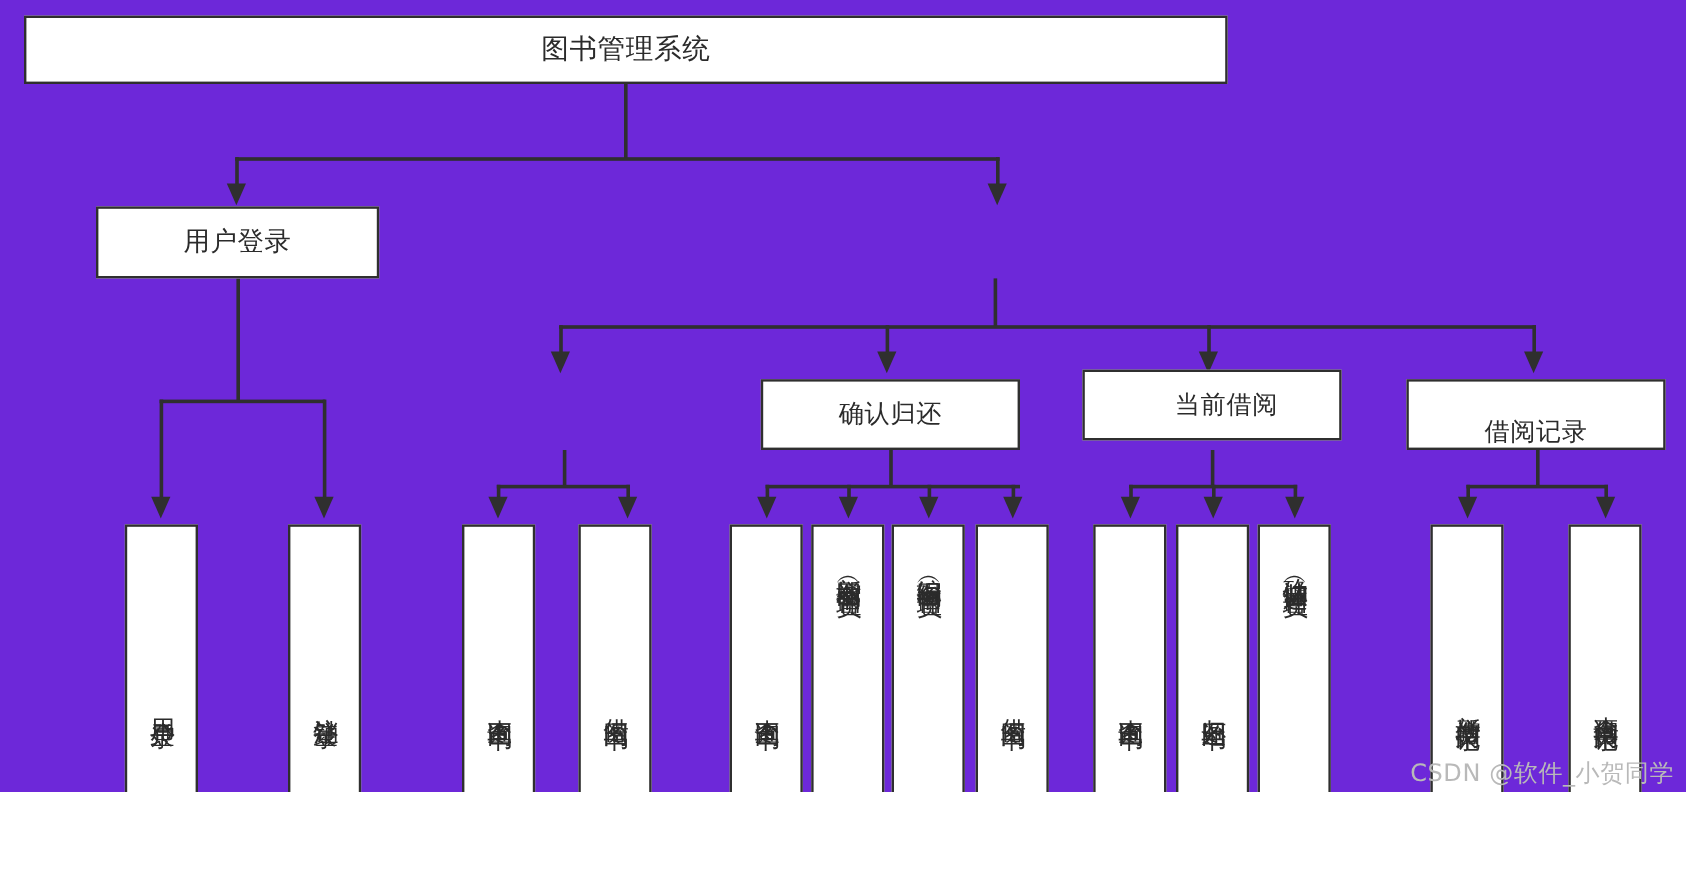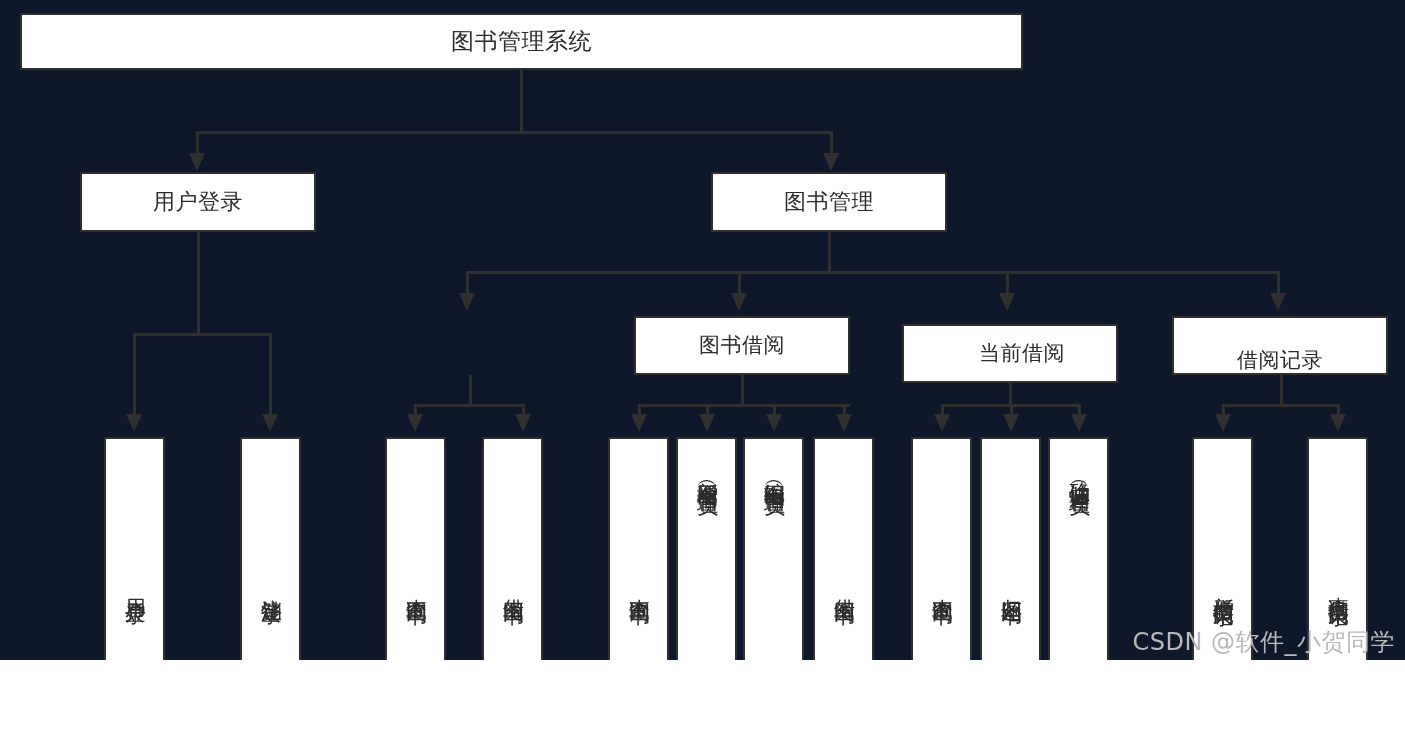--- a/index.html
+++ b/index.html
@@ -7,21 +7,21 @@
     padding: 0;
     background: #ffffff;
   }
   body {
     font-family: "DejaVu Sans", "Liberation Sans", sans-serif;
   }
   #canvas {
     position: relative;
     width: 1405px;
     height: 660px;
-    background: #0f172a;
+    background: #6d28d9;
     overflow: hidden;
   }
   .node {
     position: absolute;
     box-sizing: border-box;
     border: 2px solid #2f2f2f;
     background: #ffffff;
     color: #2b2b2b;
     display: flex;
     align-items: center;
@@ -71,21 +71,21 @@
     border-left: 8px solid transparent;
     border-right: 8px solid transparent;
     border-top: 18px solid #2f2f2f;
     z-index: 2;
   }
 
   #watermark {
     position: absolute;
     right: 10px;
     bottom: 2px;
-    font-size: 24px;
+    font-size: 20px;
     color: #b9b9b9;
     letter-spacing: 0.5px;
     z-index: 4;
     white-space: nowrap;
   }
 </style>
 </head>
 <body>
 
 <div id="canvas">
@@ -101,46 +101,43 @@
   <div class="vline" style="left:196px; top:131px; height:26px;"></div>
   <div class="arrow" style="left:189px; top:153px;"></div>
 
   <div class="vline" style="left:830px; top:131px; height:26px;"></div>
   <div class="arrow" style="left:823px; top:153px;"></div>
 
   <div class="node level2" style="left:80px; top:172px; width:236px; height:60px;">
     <span class="label">用户登录</span>
   </div>
 
-  <div class="node level2" style="left:711px; top:172px; width:236px; height:60px;">
-    <span class="label">图书管理</span>
-  </div>
 
   <div class="vline" style="left:197px; top:232px; height:103px;"></div>
   <div class="hline" style="left:133px; top:333px; width:138px;"></div>
   <div class="vline" style="left:133px; top:333px; height:85px;"></div>
   <div class="arrow" style="left:126px; top:414px;"></div>
   <div class="vline" style="left:269px; top:333px; height:85px;"></div>
   <div class="arrow" style="left:262px; top:414px;"></div>
 
   <div class="vline" style="left:828px; top:232px; height:41px;"></div>
   <div class="hline" style="left:466px; top:271px; width:814px;"></div>
   <div class="vline" style="left:466px; top:271px; height:26px;"></div>
   <div class="arrow" style="left:459px; top:293px;"></div>
   <div class="vline" style="left:738px; top:271px; height:26px;"></div>
   <div class="arrow" style="left:731px; top:293px;"></div>
   <div class="vline" style="left:1006px; top:271px; height:26px;"></div>
   <div class="arrow" style="left:999px; top:293px;"></div>
   <div class="vline" style="left:1277px; top:271px; height:26px;"></div>
   <div class="arrow" style="left:1270px; top:293px;"></div>
 
   <div class="node level3" style="left:634px; top:316px; width:216px; height:59px;">
-    <span class="label">图书借阅</span>
-  </div>
-  <div class="node level3" style="left:902px; top:324px; width:216px; height:59px;padding-left:24px;">
+    <span class="label">确认归还</span>
+  </div>
+  <div class="node level3" style="left:902px; top:308px; width:216px; height:59px;padding-left:24px;">
     <span class="label">当前借阅</span>
   </div>
   <div class="node level3" style="left:1172px; top:316px; width:216px; height:59px;align-items:flex-end;">
     <span class="label">借阅记录</span>
   </div>
 
   <div class="vline" style="left:469px; top:375px; height:31px;"></div>
   <div class="hline" style="left:414px; top:404px; width:111px;"></div>
   <div class="vline" style="left:414px; top:404px; height:14px;"></div>
   <div class="arrow" style="left:407px; top:414px;"></div>

